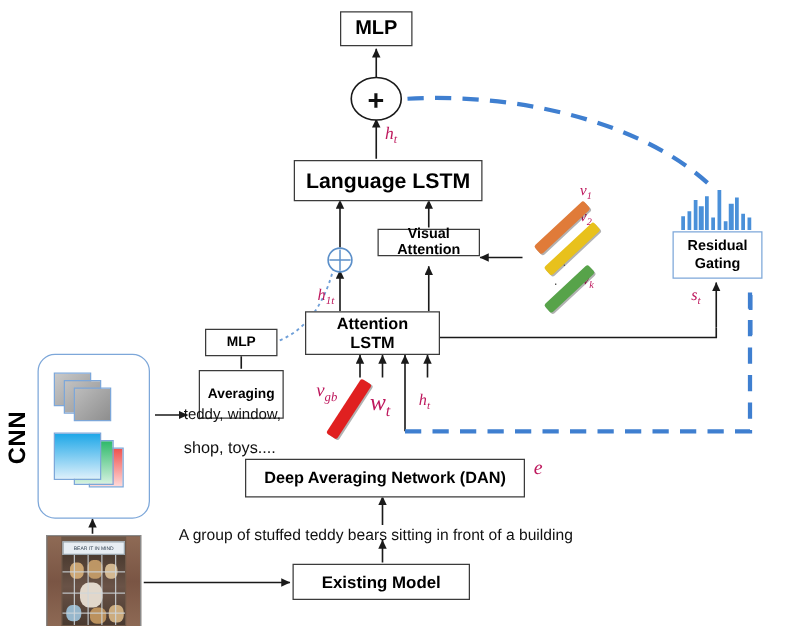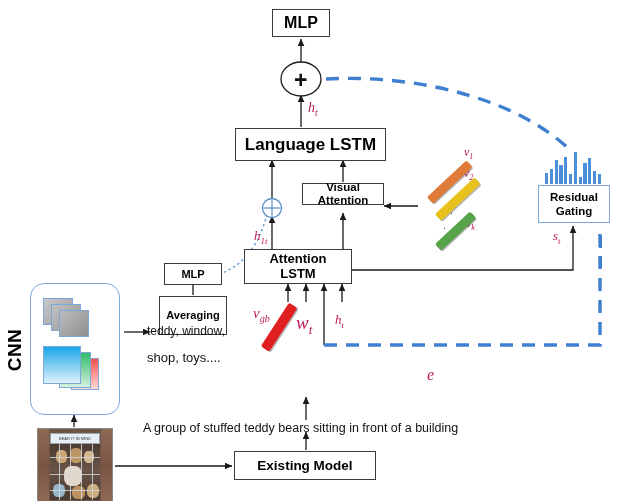--- a/index.html
+++ b/index.html
@@ -138,20 +138,21 @@
 
   <div class="box two-line" style="left:244px;top:249px;width:108px;height:35px;font-size:13px;">
     <span>Attention</span>
     <span>LSTM</span>
   </div>
 
   <div class="box" style="left:164px;top:263px;width:58px;height:22px;font-size:11px;">MLP</div>
 
   <div class="box" style="left:159px;top:296px;width:68px;height:39px;font-size:11px;">Averaging</div>
 
+  <div class="box" style="left:196px;top:367px;width:224px;height:31px;font-size:13px;">Deep Averaging Network (DAN)</div>
 
   <div class="box" style="left:234px;top:451px;width:142px;height:29px;font-size:13.5px;">Existing Model</div>
 
   <div id="histo">
       <div class="hb" style="height: 33.6842%; background: rgb(74, 144, 217);"></div>
       <div class="hb" style="height: 48.4211%; background: rgb(74, 144, 217);"></div>
       <div class="hb" style="height: 75.7895%; background: rgb(74, 144, 217);"></div>
       <div class="hb" style="height: 57.8947%; background: rgb(74, 144, 217);"></div>
       <div class="hb" style="height: 84.2105%; background: rgb(74, 144, 217);"></div>
       <div class="hb" style="height: 31.5789%; background: rgb(74, 144, 217);"></div>

